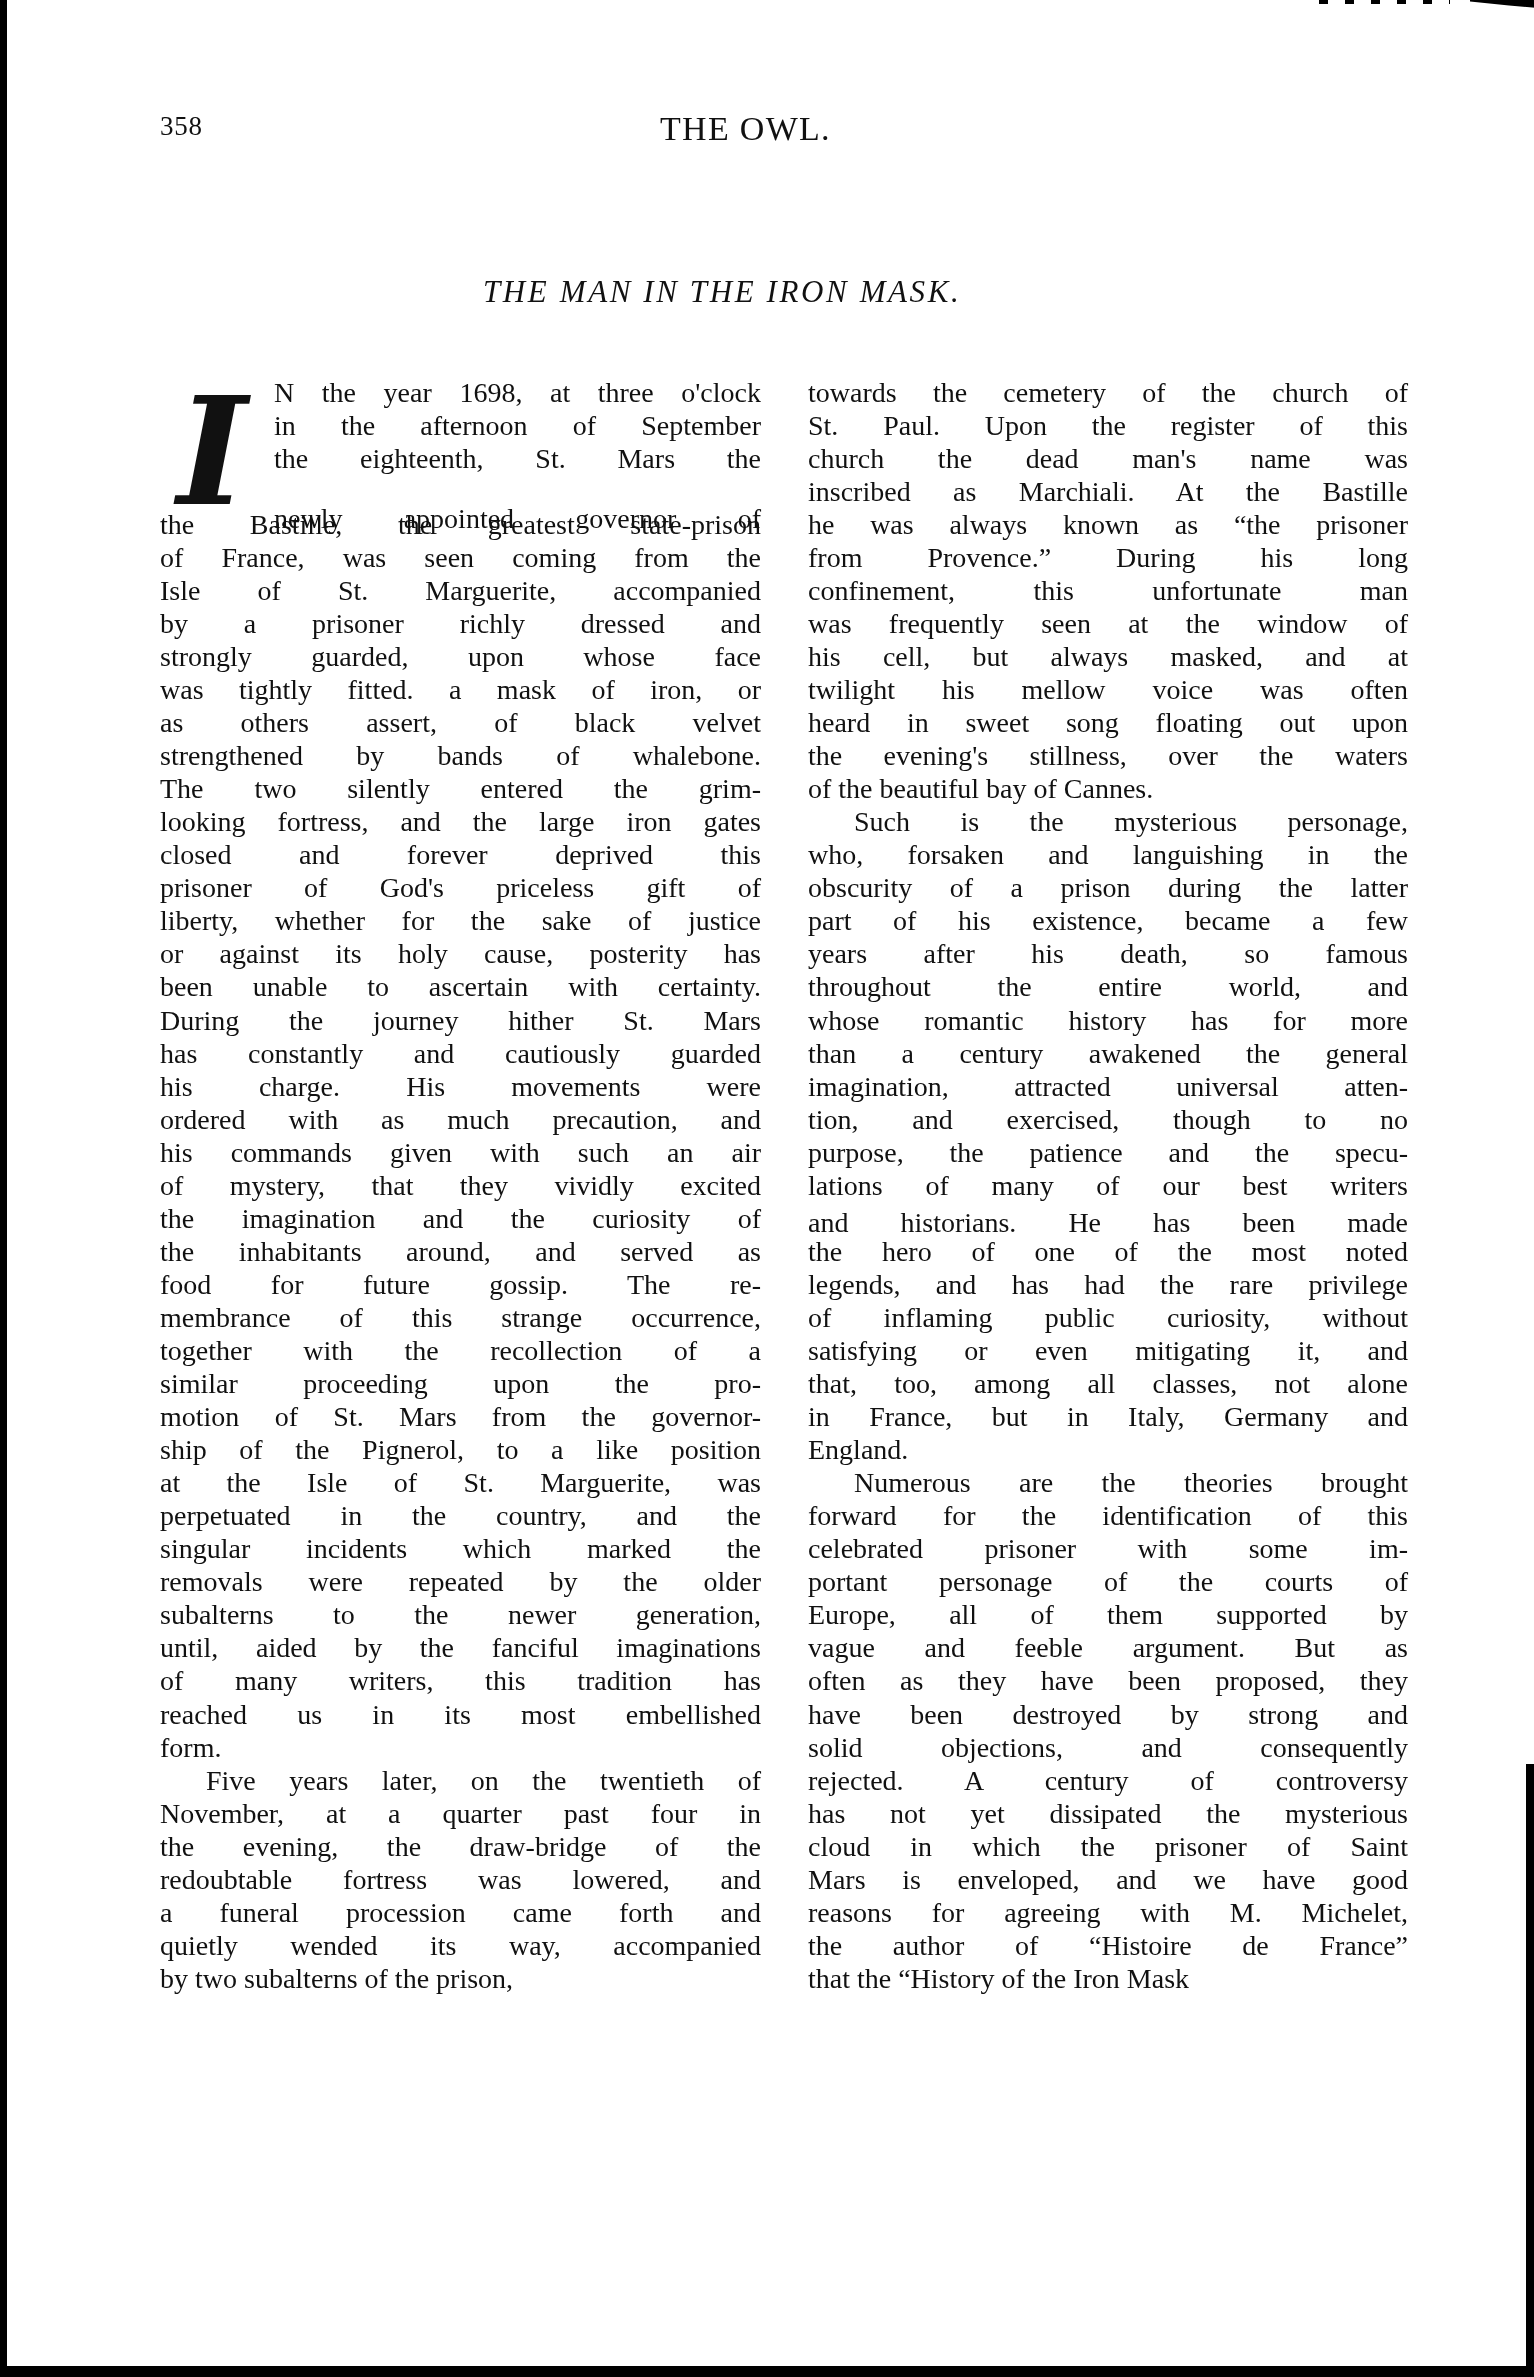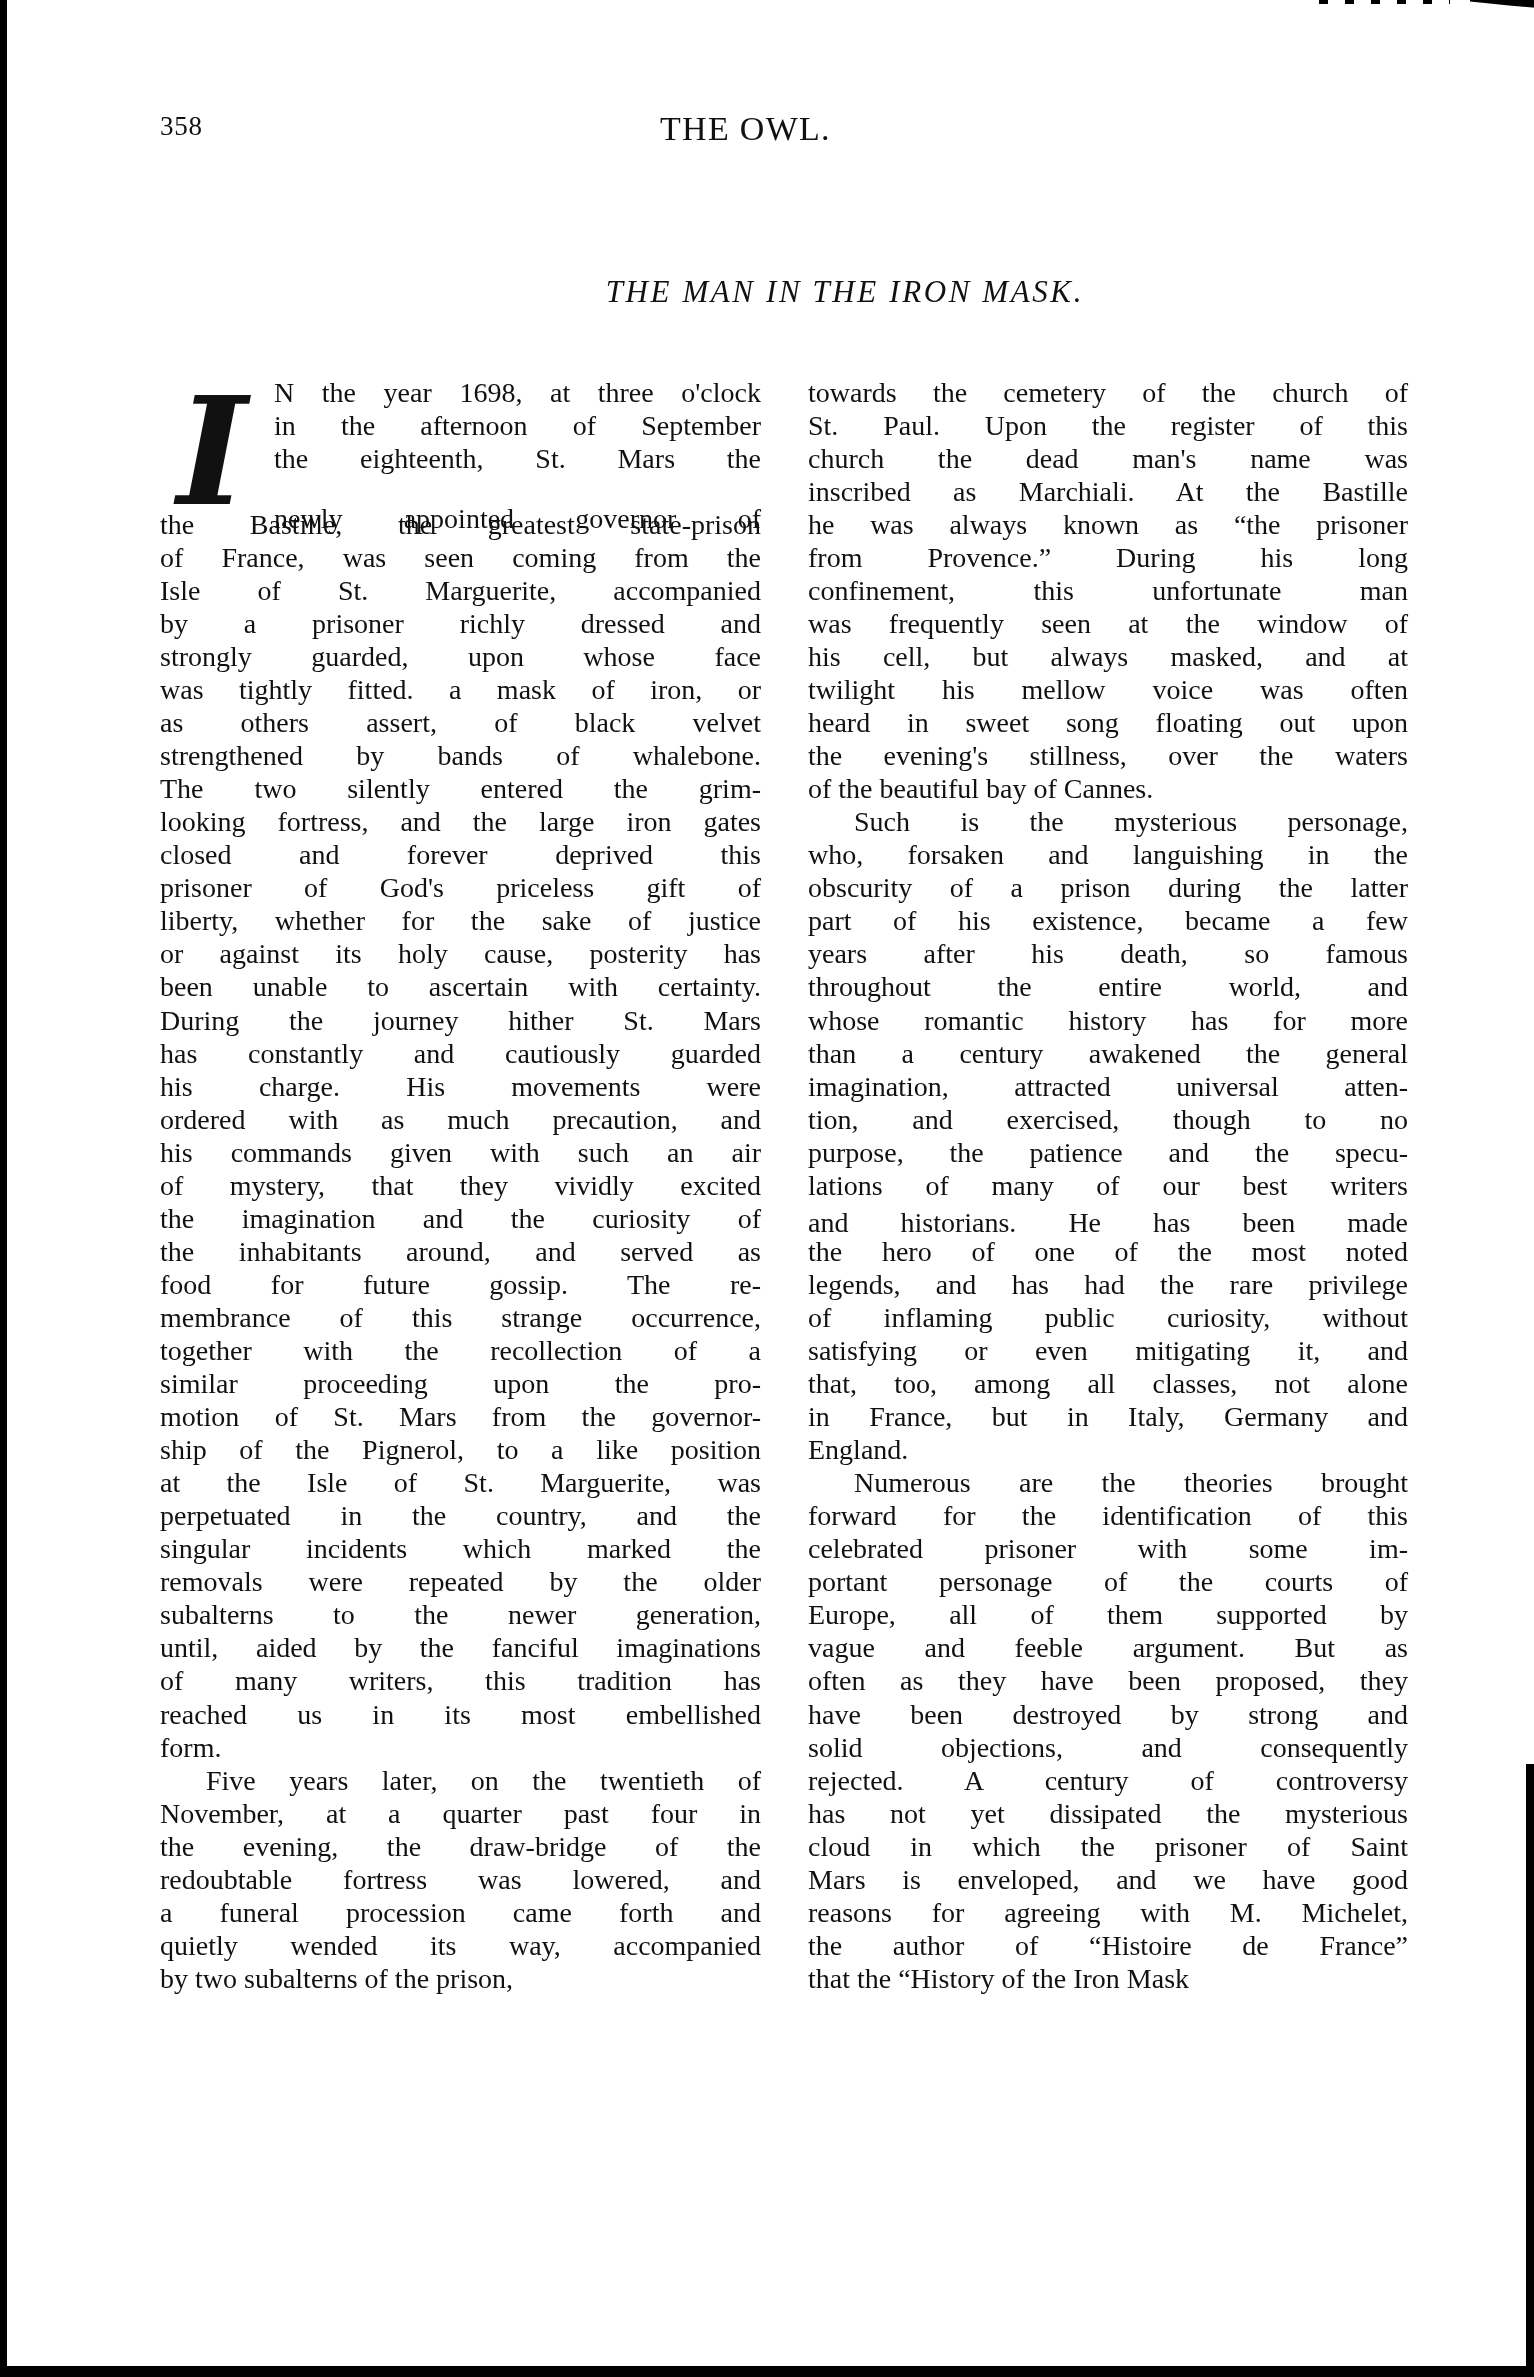--- a/index.html
+++ b/index.html
@@ -9,21 +9,21 @@
   .border-bottom { position: absolute; left: 0; top: 2366px; width: 1535px; height: 11.8px; background: #000; }
   .border-right { position: absolute; left: 1526px; top: 1764px; width: 9.1px; height: 614px; background: #000; }
   .border-top-right { position: absolute; left: 1470px; top: 0; width: 65px; height: 7.8px; background: #000; clip-path: polygon(0 0, 100% 0, 100% 100%, 60% 70%, 0 20%); }
   .specks { position: absolute; left: 1319px; top: 0; width: 131px; height: 3.9px;
             background: repeating-linear-gradient(90deg, #000 0 9.1px, transparent 9.1px 26px); }
 
   .serif { font-family: "Liberation Serif", "DejaVu Serif", serif; color: #111; }
   .page-number { position: absolute; left: 160px; top: 111px; font-size: 27px; letter-spacing: 0.7px; }
   .running-head { position: absolute; left: 660px; top: 110px; font-size: 34px; letter-spacing: 1.3px; }
   .article-title { position: absolute; left: 483px; top: 274px; width: 601px; font-size: 31px;
-                   font-style: italic; letter-spacing: 2.6px; text-align: right; white-space: nowrap; }
+                   font-style: italic; letter-spacing: 2.6px; text-align: left; white-space: nowrap; }
 
   .drop-cap { position: absolute; left: 163px; top: 376px; width: 98px; height: 150px;
               font-family: "DejaVu Serif", serif; font-size: 150px; line-height: 150px;
               font-style: italic; font-weight: bold; color: #111; text-align: center; }
 
   .col { position: absolute; top: 0; }
   .col-left { left: 160px; width: 601px; }
   .col-right { left: 808px; width: 600px; }
   .line { position: absolute; left: 0; height: 33px; font-size: 28px; line-height: 33px;
           white-space: nowrap; text-align: justify; text-align-last: justify; overflow: visible; }

